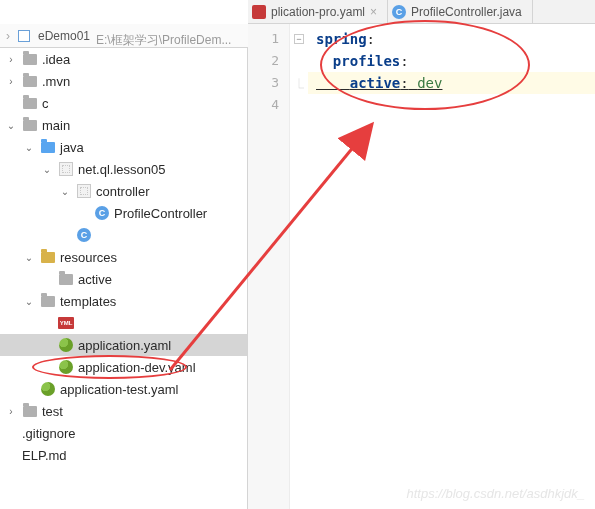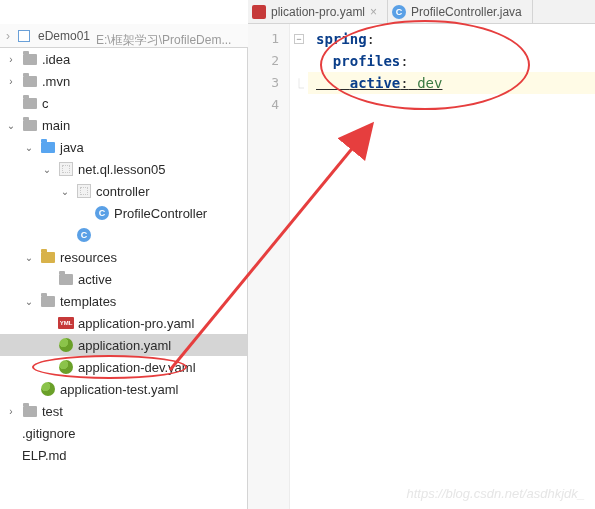--- a/index.html
+++ b/index.html
@@ -177,21 +177,20 @@
         <span class="folder"></span>
       </span>
       <span class="label">templates</span>
     </div>
   <div class="node">
       <span class="ind" style="width:36px"></span>
       <span class="arrow blank">›</span>
       <span class="icon">
         <span class="yaml-badge">YML</span>
       </span>
-      <span class="label">application-pro.yaml</span>
     </div>
   <div class="node selected">
       <span class="ind" style="width:36px"></span>
       <span class="arrow blank">›</span>
       <span class="icon">
         <span class="spring-yaml"></span>
       </span>
       <span class="label">application.yaml</span>
     </div>
   <div class="node">

